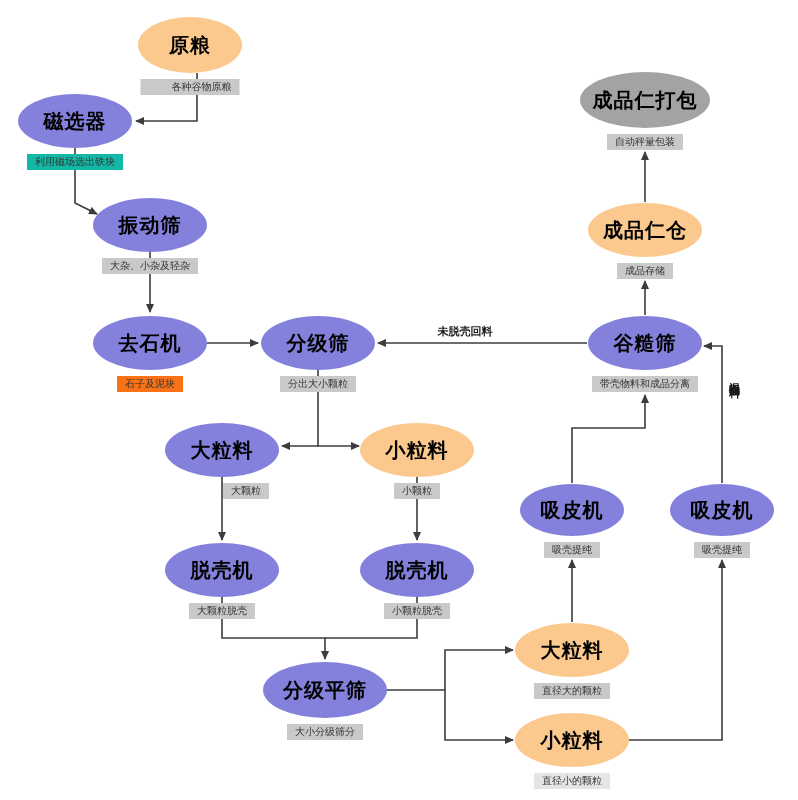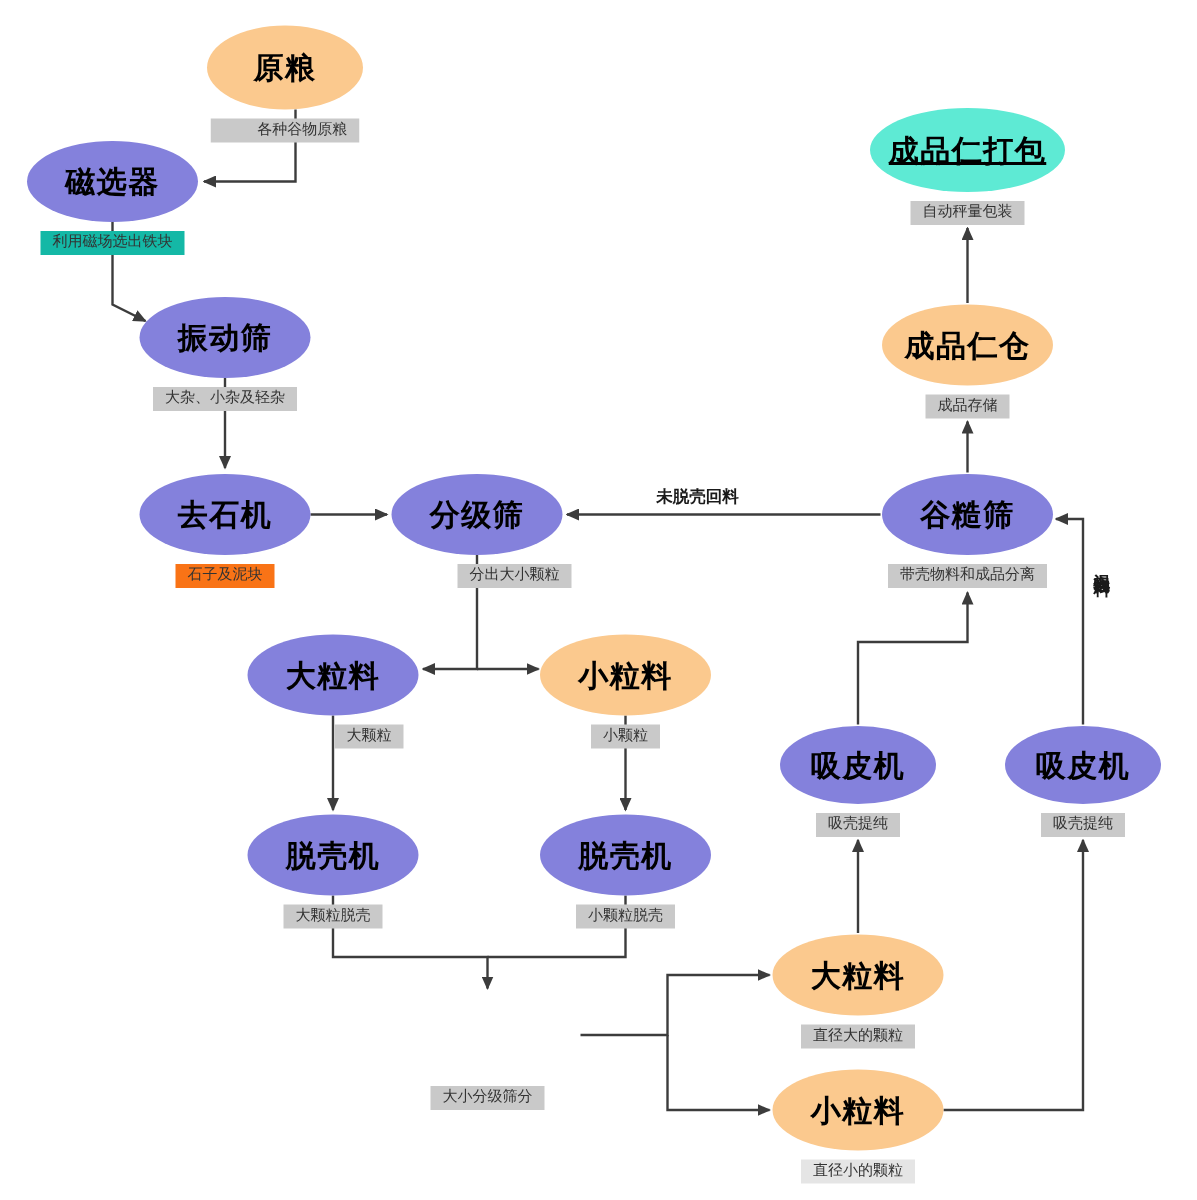--- a/index.html
+++ b/index.html
@@ -57,39 +57,40 @@
   </svg>
 <div class="node" style="left: 138px; top: 17px; width: 104px; height: 56px; background: rgb(251, 201, 142); color: rgb(0, 0, 0);">原粮</div>
     <div class="caption" style="left: 190px; top: 79px; background: rgb(201, 201, 201); color: rgb(51, 51, 51); padding-left: 31px;">各种谷物原粮</div>
     <div class="node" style="left: 18px; top: 94px; width: 114px; height: 54px; background: rgb(132, 129, 220); color: rgb(0, 0, 0);">磁选器</div>
     <div class="caption" style="left: 75px; top: 154px; background: #14b8a6; color: rgb(51, 51, 51);">利用磁场选出铁块</div>
     <div class="node" style="left: 93px; top: 198px; width: 114px; height: 54px; background: rgb(132, 129, 220); color: rgb(0, 0, 0);">振动筛</div>
     <div class="caption" style="left: 150px; top: 258px; background: rgb(201, 201, 201); color: rgb(51, 51, 51);">大杂、小杂及轻杂</div>
     <div class="node" style="left: 93px; top: 316px; width: 114px; height: 54px; background: rgb(132, 129, 220); color: rgb(0, 0, 0);">去石机</div>
     <div class="caption" style="left: 150px; top: 376px; background: #f97316; color: rgb(51, 51, 51);">石子及泥块</div>
     <div class="node" style="left: 261px; top: 316px; width: 114px; height: 54px; background: rgb(132, 129, 220); color: rgb(0, 0, 0);">分级筛</div>
-    <div class="caption" style="left: 318px; top: 376px; background: rgb(201, 201, 201); color: rgb(51, 51, 51); margin-left: 25px;">分出大小颗粒</div>
+    <div class="caption" style="left: 318px; top: 376px; background: rgb(201, 201, 201); color: rgb(51, 51, 51);">分出大小颗粒</div>
     <div class="node" style="left: 165px; top: 423px; width: 114px; height: 54px; background: rgb(132, 129, 220); color: rgb(0, 0, 0);">大粒料</div>
     <div class="caption" style="left: 222px; top: 483px; background: rgb(201, 201, 201); color: rgb(51, 51, 51); margin-left: 24px;">大颗粒</div>
     <div class="node" style="left: 360px; top: 423px; width: 114px; height: 54px; background: rgb(251, 201, 142); color: rgb(0, 0, 0);">小粒料</div>
     <div class="caption" style="left: 417px; top: 483px; background: rgb(201, 201, 201); color: rgb(51, 51, 51);">小颗粒</div>
     <div class="node" style="left: 165px; top: 543px; width: 114px; height: 54px; background: rgb(132, 129, 220); color: rgb(0, 0, 0);">脱壳机</div>
     <div class="caption" style="left: 222px; top: 603px; background: rgb(201, 201, 201); color: rgb(51, 51, 51);">大颗粒脱壳</div>
     <div class="node" style="left: 360px; top: 543px; width: 114px; height: 54px; background: rgb(132, 129, 220); color: rgb(0, 0, 0);">脱壳机</div>
     <div class="caption" style="left: 417px; top: 603px; background: rgb(201, 201, 201); color: rgb(51, 51, 51);">小颗粒脱壳</div>
+    <div class="node" style="left: 263px; top: 662px; width: 124px; height: 56px; background: rgb(132, 129, 220); color: rgb(0, 0, 0);">分级平筛</div>
     <div class="caption" style="left: 325px; top: 724px; background: rgb(201, 201, 201); color: rgb(51, 51, 51);">大小分级筛分</div>
     <div class="node" style="left: 515px; top: 623px; width: 114px; height: 54px; background: rgb(251, 201, 142); color: rgb(0, 0, 0);">大粒料</div>
     <div class="caption" style="left: 572px; top: 683px; background: rgb(201, 201, 201); color: rgb(51, 51, 51);">直径大的颗粒</div>
     <div class="node" style="left: 515px; top: 713px; width: 114px; height: 54px; background: rgb(251, 201, 142); color: rgb(0, 0, 0);">小粒料</div>
     <div class="caption" style="left: 572px; top: 773px; background: #e5e5e5; color: rgb(51, 51, 51);">直径小的颗粒</div>
     <div class="node" style="left: 520px; top: 484px; width: 104px; height: 52px; background: rgb(132, 129, 220); color: rgb(0, 0, 0);">吸皮机</div>
     <div class="caption" style="left: 572px; top: 542px; background: rgb(201, 201, 201); color: rgb(51, 51, 51);">吸壳提纯</div>
     <div class="node" style="left: 670px; top: 484px; width: 104px; height: 52px; background: rgb(132, 129, 220); color: rgb(0, 0, 0);">吸皮机</div>
     <div class="caption" style="left: 722px; top: 542px; background: rgb(201, 201, 201); color: rgb(51, 51, 51);">吸壳提纯</div>
     <div class="node" style="left: 588px; top: 316px; width: 114px; height: 54px; background: rgb(132, 129, 220); color: rgb(0, 0, 0);">谷糙筛</div>
     <div class="caption" style="left: 645px; top: 376px; background: rgb(201, 201, 201); color: rgb(51, 51, 51);">带壳物料和成品分离</div>
     <div class="node" style="left: 588px; top: 203px; width: 114px; height: 54px; background: rgb(251, 201, 142); color: rgb(0, 0, 0);">成品仁仓</div>
     <div class="caption" style="left: 645px; top: 263px; background: rgb(201, 201, 201); color: rgb(51, 51, 51);">成品存储</div>
-    <div class="node" style="left: 580px; top: 72px; width: 130px; height: 56px; background: #5eead4; color: rgb(0, 0, 0); text-decoration: underline;">成品仁打包</div>
+    <div class="node" style="left: 580px; top: 72px; width: 130px; height: 56px; background: #a3a3a3; color: rgb(0, 0, 0);">成品仁打包</div>
     <div class="caption" style="left: 645px; top: 134px; background: rgb(201, 201, 201); color: rgb(51, 51, 51);">自动秤量包装</div>
     <div class="edge-label" style="left: 465px; top: 331px; color: rgb(26, 26, 26);">未脱壳回料</div>
     <div class="edge-label vertical" style="left: 733px; top: 376px; color: rgb(26, 26, 26);">混合物回料</div>
   </div>
 
 </body></html>

